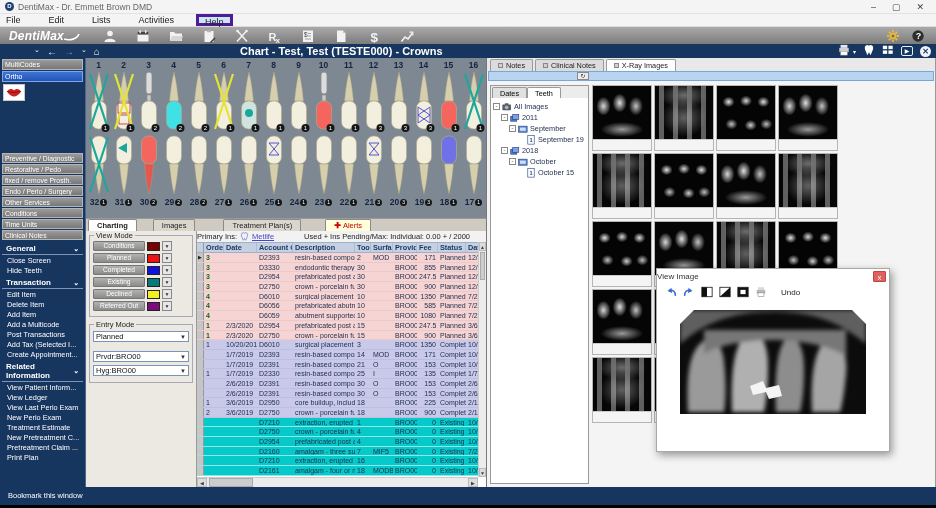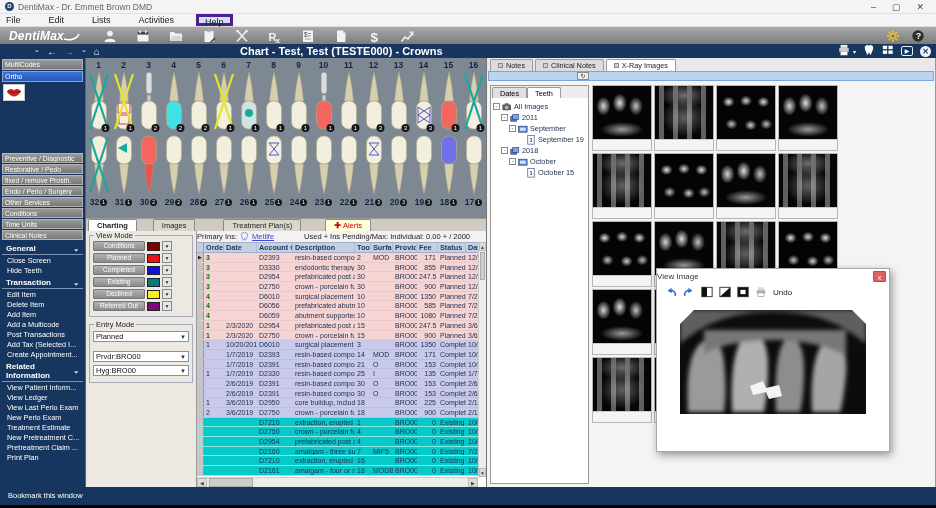--- a/index.html
+++ b/index.html
@@ -141,21 +141,21 @@
     radial-gradient(ellipse 8px 7px at 25% 72%, rgba(215,215,215,.9), transparent 75%),
     radial-gradient(ellipse 8px 7px at 58% 74%, rgba(230,230,230,.9), transparent 75%),
     radial-gradient(ellipse 8px 7px at 85% 72%, rgba(210,210,210,.9), transparent 75%); }
 
   
   .dialog { position:absolute; left:656px; top:268px; width:234px; height:184px; background:#fff; border:1px solid #a8a8a8; box-shadow:2px 3px 8px rgba(0,0,0,.4); }
   .dlg-title { height:15px; display:flex; align-items:center; font-size:8px; color:#333; }
   .dlg-close { margin-left:auto; width:13px; height:11px; background:#e06060; color:#fff; font-size:7px; text-align:center; line-height:11px; margin-right:3px; border:1px solid #c04545; border-radius:1px; }
   .dlg-tools { height:16px; display:flex; align-items:center; gap:6px; padding-left:8px; font-size:8px; color:#222; }
   .dlg-tools svg { width:12px; height:12px; display:block; }
-  .dlg-undo { }
+  .dlg-undo { margin-left:8px; }
   .dlg-img { margin:10px auto 0; width:186px; height:104px; }
   .dlg-img svg { width:186px; height:104px; display:block; }
 
   
   .statusbar { position:absolute; left:0; right:0; bottom:3px; height:18px; background:#16355f; color:#fff; }
   .blackstrip { position:absolute; left:0; right:0; bottom:0; height:3px; background:#000; }
   .bookmark { position:absolute; left:8px; top:4px; font-size:7.5px;text-align:right; }
   .sb-right { position:absolute; right:10px; top:2px; display:flex; gap:10px; align-items:center; font-size:8px; }
   .sb-right svg { width:12px; height:12px; }
   .nbadge { background:#d43030; color:#fff; font-size:6px; padding:1px 2px; border-radius:2px; margin-left:-7px; margin-top:6px; }

